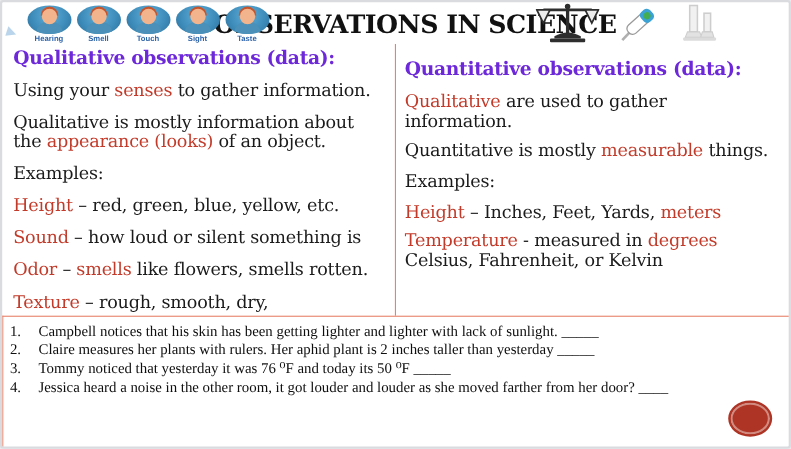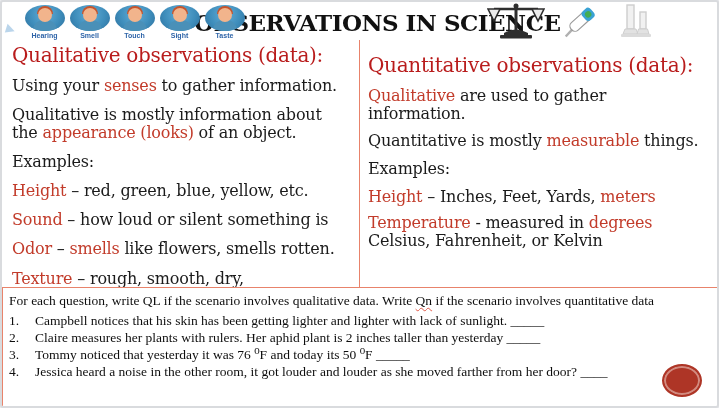--- a/index.html
+++ b/index.html
@@ -44,21 +44,21 @@
   }
   .sense-label { font-size:7px; font-weight:bold; color:#2e64a8; line-height:9px;
     font-family:"Liberation Sans", sans-serif; }
   .instruments { position:absolute; right:58px; top:0; z-index:2; display:flex; gap:12px; }
   
   .columns { position:absolute; left:0; top:38px; width:100%; height:247px; }
   .v-divider { position:absolute; left:357px; top:0; width:1px; height:247px; background:#e8836b; }
   .col { position:absolute; top:0; height:247px; padding:3px 8px 0 10px; }
   .col-left  { left:0;  width:356px; }
   .col-right { left:358px; width:355px; padding-left:8px;margin-top:10px; }
-  .col-heading { font-size:20px; font-weight:normal; color:#b91c1c; letter-spacing:-0.3px; margin:0 0 10px; }
+  .col-heading { font-size:17px; font-weight:bold; color:#6d28d9; letter-spacing:-0.3px; margin:0 0 10px; }
   .col p { font-size:16px; line-height:1.13; letter-spacing:-0.2px; }
   .red { color:#c23b2a; }
   .sq  { text-decoration-line:underline; text-decoration-style:wavy;
          text-decoration-color:#e25a4a; text-decoration-thickness:1px; text-underline-offset:2px; }
   .ql-p1 { margin-bottom:11px; }
   .ql-p2 { max-width:336px; margin-bottom:11px; }
   .ql-ex { margin-bottom:11px; }
   .ql-item { margin-bottom:11px; }
   .qn-p1 { max-width:300px; margin-bottom:9px; }
   .qn-p2 { margin-bottom:10px; }
@@ -188,21 +188,20 @@
       <div class="col-heading">Quantitative observations (data):</div>
       <p class="qn-p1"><span class="red">Qualitative</span><span> are used to gather information.</span></p>
       <p class="qn-p2"><span>Quantitative is mostly </span><span class="red">measurable</span><span> things.</span></p>
       <p class="qn-ex">Examples:</p>
       <p class="qn-item"><span class="red">Height</span><span> – Inches, Feet, Yards, </span><span class="red">meters</span></p>
       <p class="qn-item qn-item-temp"><span class="red">Temperature</span><span> - measured in </span><span class="red">degrees</span><span> Celsius, Fahrenheit, or Kelvin</span></p>
     </div>
   </div>
 
   <div class="bottom">
-    <div class="bottom-intro"><span>For each question, write QL if the scenario involves qualitative data. Write </span><span class="sq">Qn</span><span> if the scenario involves quantitative data</span></div>
     <ol class="q-list">
       <li class="q-item">
         <span class="q-num">1.</span>
         <span><span>Campbell notices that his skin has been getting lighter and lighter with lack of sunlight. _____</span></span>
       </li>
       <li class="q-item">
         <span class="q-num">2.</span>
         <span><span>Claire measures her plants with rulers. Her aphid plant is 2 inches taller than yesterday _____</span></span>
       </li>
       <li class="q-item">

